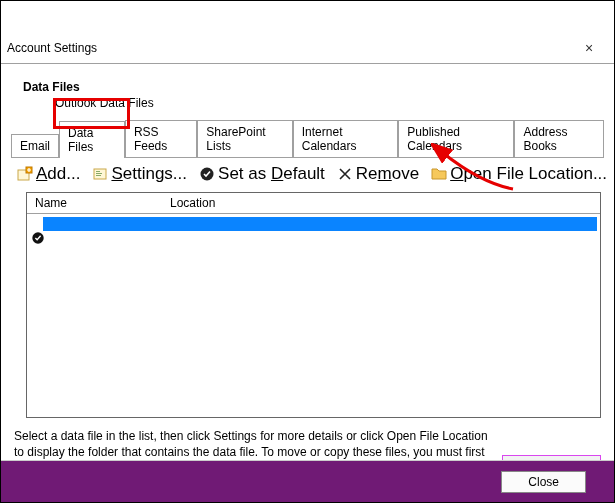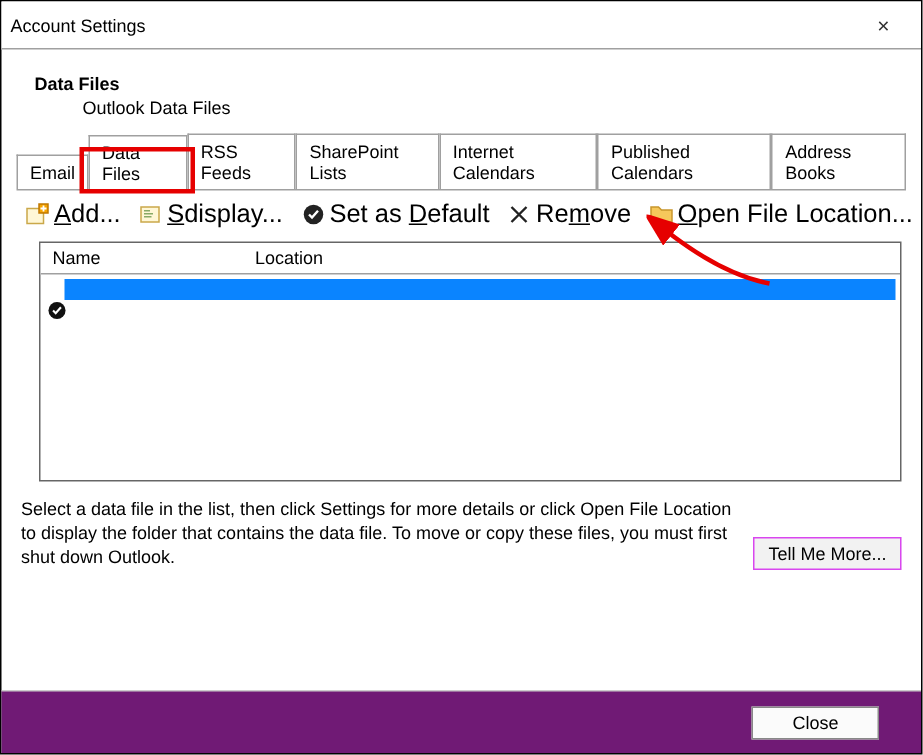--- a/index.html
+++ b/index.html
@@ -16,20 +16,21 @@
   position: relative;
   background: #fff;
 }
 .titlebar {
   height: 32px;
   background: #fff;
   border-bottom: 1px solid #a0a0a0;
   display: flex;
   align-items: center;
   padding: 0 6px;
+  margin-top: 31px;
 }
 .titlebar .title { flex: 1; font-size: 12px; }
 .titlebar .close {
   width: 38px;
   height: 24px;
   display: flex;
   align-items: center;
   justify-content: center;
   font-size: 14px;
   color: #333;
@@ -84,21 +85,21 @@
   font-size: 17px;
   cursor: pointer;
 }
 .tool .lbl { white-space: nowrap; }
 .icon-box { width: 16px; height: 16px; display: inline-flex; align-items: center; justify-content: center; }
 .u { text-decoration: underline; }
 
 .list-box {
   margin: 0 13px 0 25px;
   border: 1px solid #666;
-  height: 160px;
+  height: 226px;
   position: relative;
   overflow: hidden;
 }
 .list-header {
   display: flex;
   border-bottom: 1px solid #a0a0a0;
   background: #fff;
   font-size: 12px;
 }
 .list-header .col { padding: 3px 8px; }
@@ -201,21 +202,21 @@
     </div>
     <div class="tool">
       <span class="icon-box">
         <svg viewBox="0 0 16 16">
             <rect x="2" y="3" width="12" height="10" fill="#fff7d6" stroke="#caa84a"></rect>
             <rect x="4" y="5" width="4" height="1" fill="#8a6"></rect>
             <rect x="4" y="7" width="6" height="1" fill="#8a6"></rect>
             <rect x="4" y="9" width="5" height="1" fill="#8a6"></rect>
           </svg>
       </span>
-      <span class="lbl"><span></span><span class="u">S</span><span>display...</span></span>
+      <span class="lbl"><span></span><span class="u">S</span><span>ettings...</span></span>
     </div>
     <div class="tool">
       <span class="icon-box">
         <svg viewBox="0 0 16 16">
             <circle cx="8" cy="8" r="6.5" fill="#222"></circle>
             <path d="M5 8 L7 10 L11 5.5" stroke="#fff" stroke-width="1.6" fill="none"></path>
           </svg>
       </span>
       <span class="lbl"><span>Set as </span><span class="u">D</span><span>efault</span></span>
     </div>

